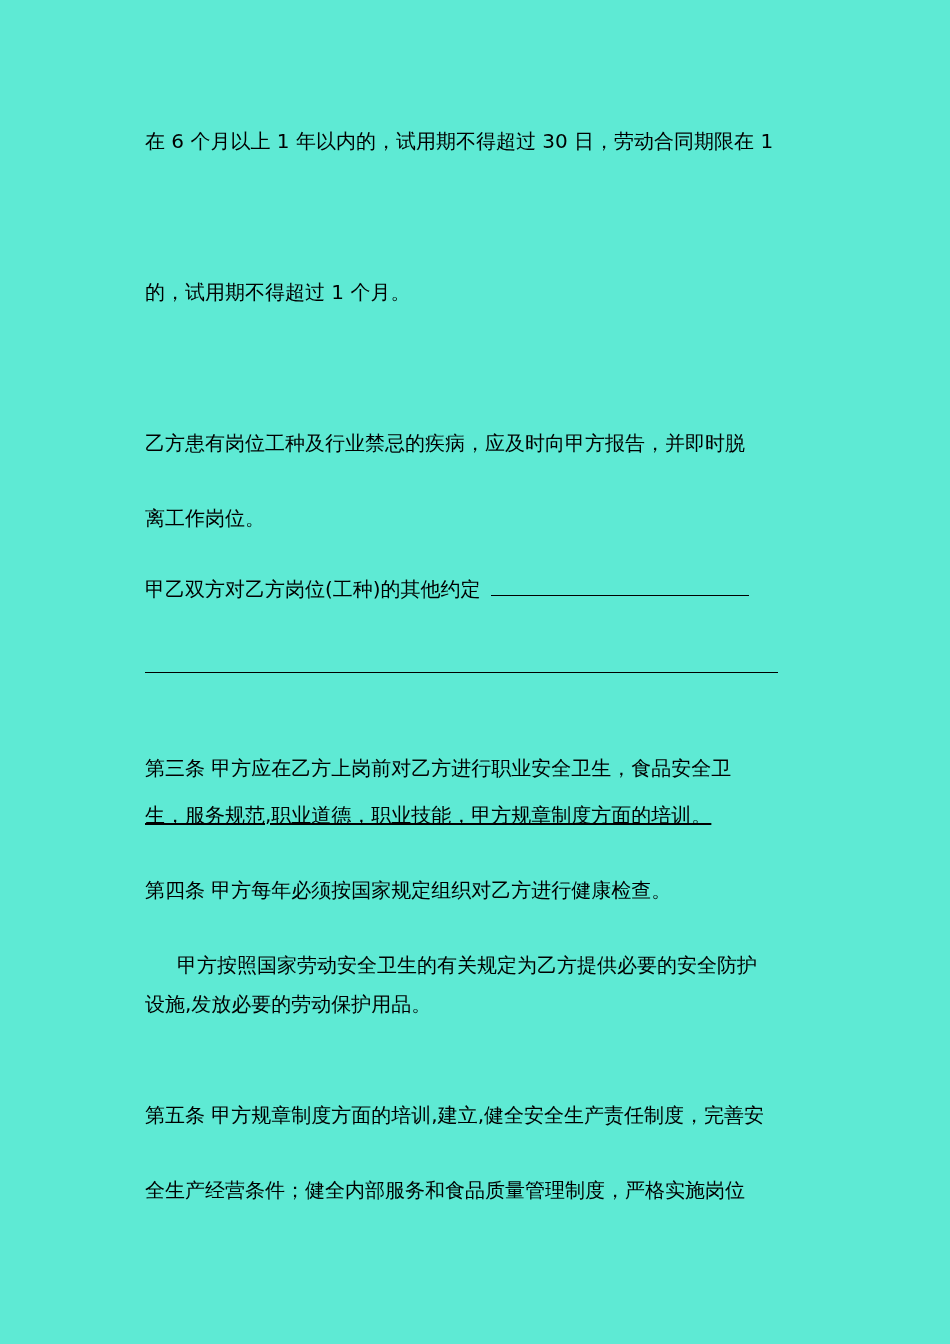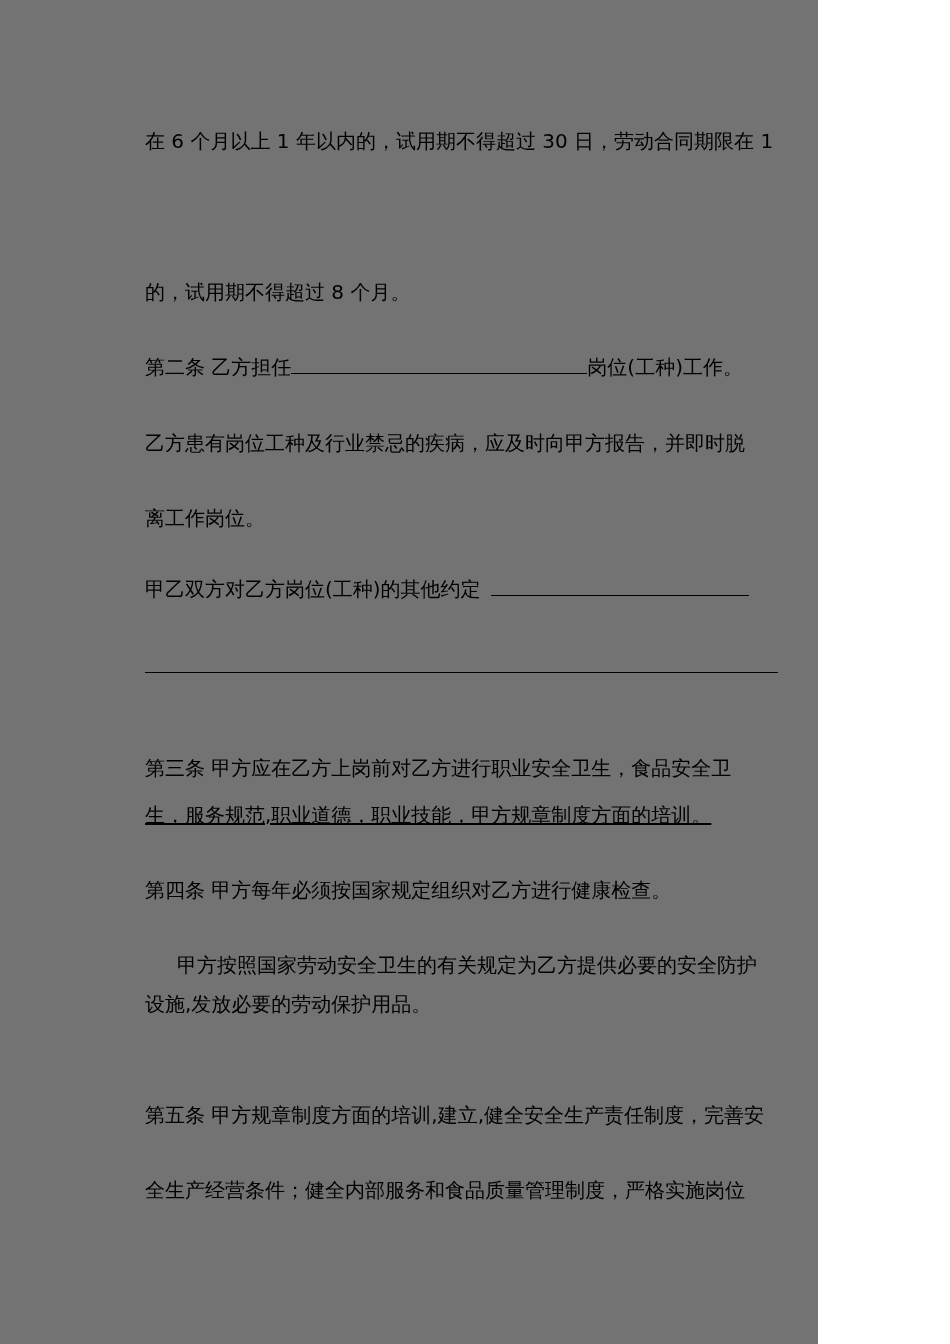--- a/index.html
+++ b/index.html
@@ -12,23 +12,23 @@
       height: 1344px;
       position: relative;
       overflow: hidden;
       font-family: "DejaVu Sans", "Liberation Sans", sans-serif;
       color: #000000;
     }
     .page {
       position: absolute;
       left: 0;
       top: 0;
-      width: 818px;
+      width: 950px;
       height: 1344px;
-      background: #737373;
+      background: #5eead4;
       text-align: right;
     }
     .line {
       position: absolute;
       left: 145px;
       font-size: 20px;
       line-height: 24px;
       white-space: nowrap;
       letter-spacing: 0px;
     }
@@ -45,25 +45,22 @@
       height: 0;
       border-bottom: 1.5px solid #000;
     }
   </style>
 </head>
 <body>
 
 <div class="page">
 
   <div class="line" style="top:129px;">在 6 个月以上 1 年以内的，试用期不得超过 30 日，劳动合同期限在 1</div>
-  <div class="line" style="top:280px;">的，试用期不得超过 8 个月。</div>
+  <div class="line" style="top:280px;">的，试用期不得超过 1 个月。</div>
 
-  <div class="line" style="top:355px;">
-    <span>第二条 乙方担任</span><span class="blank" style="width:296px;"></span><span>岗位(工种)工作。</span>
-  </div>
 
   <div class="line" style="top:431px;">乙方患有岗位工种及行业禁忌的疾病，应及时向甲方报告，并即时脱</div>
   <div class="line" style="top:506px;">离工作岗位。</div>
 
   <div class="line" style="top:577px;">
     <span>甲乙双方对乙方岗位(工种)的其他约定</span>
     <span class="blank" style="width:258px; margin-left:4px;"></span>
   </div>
 
   <div class="blank-long" style="top:672px;"></div>

